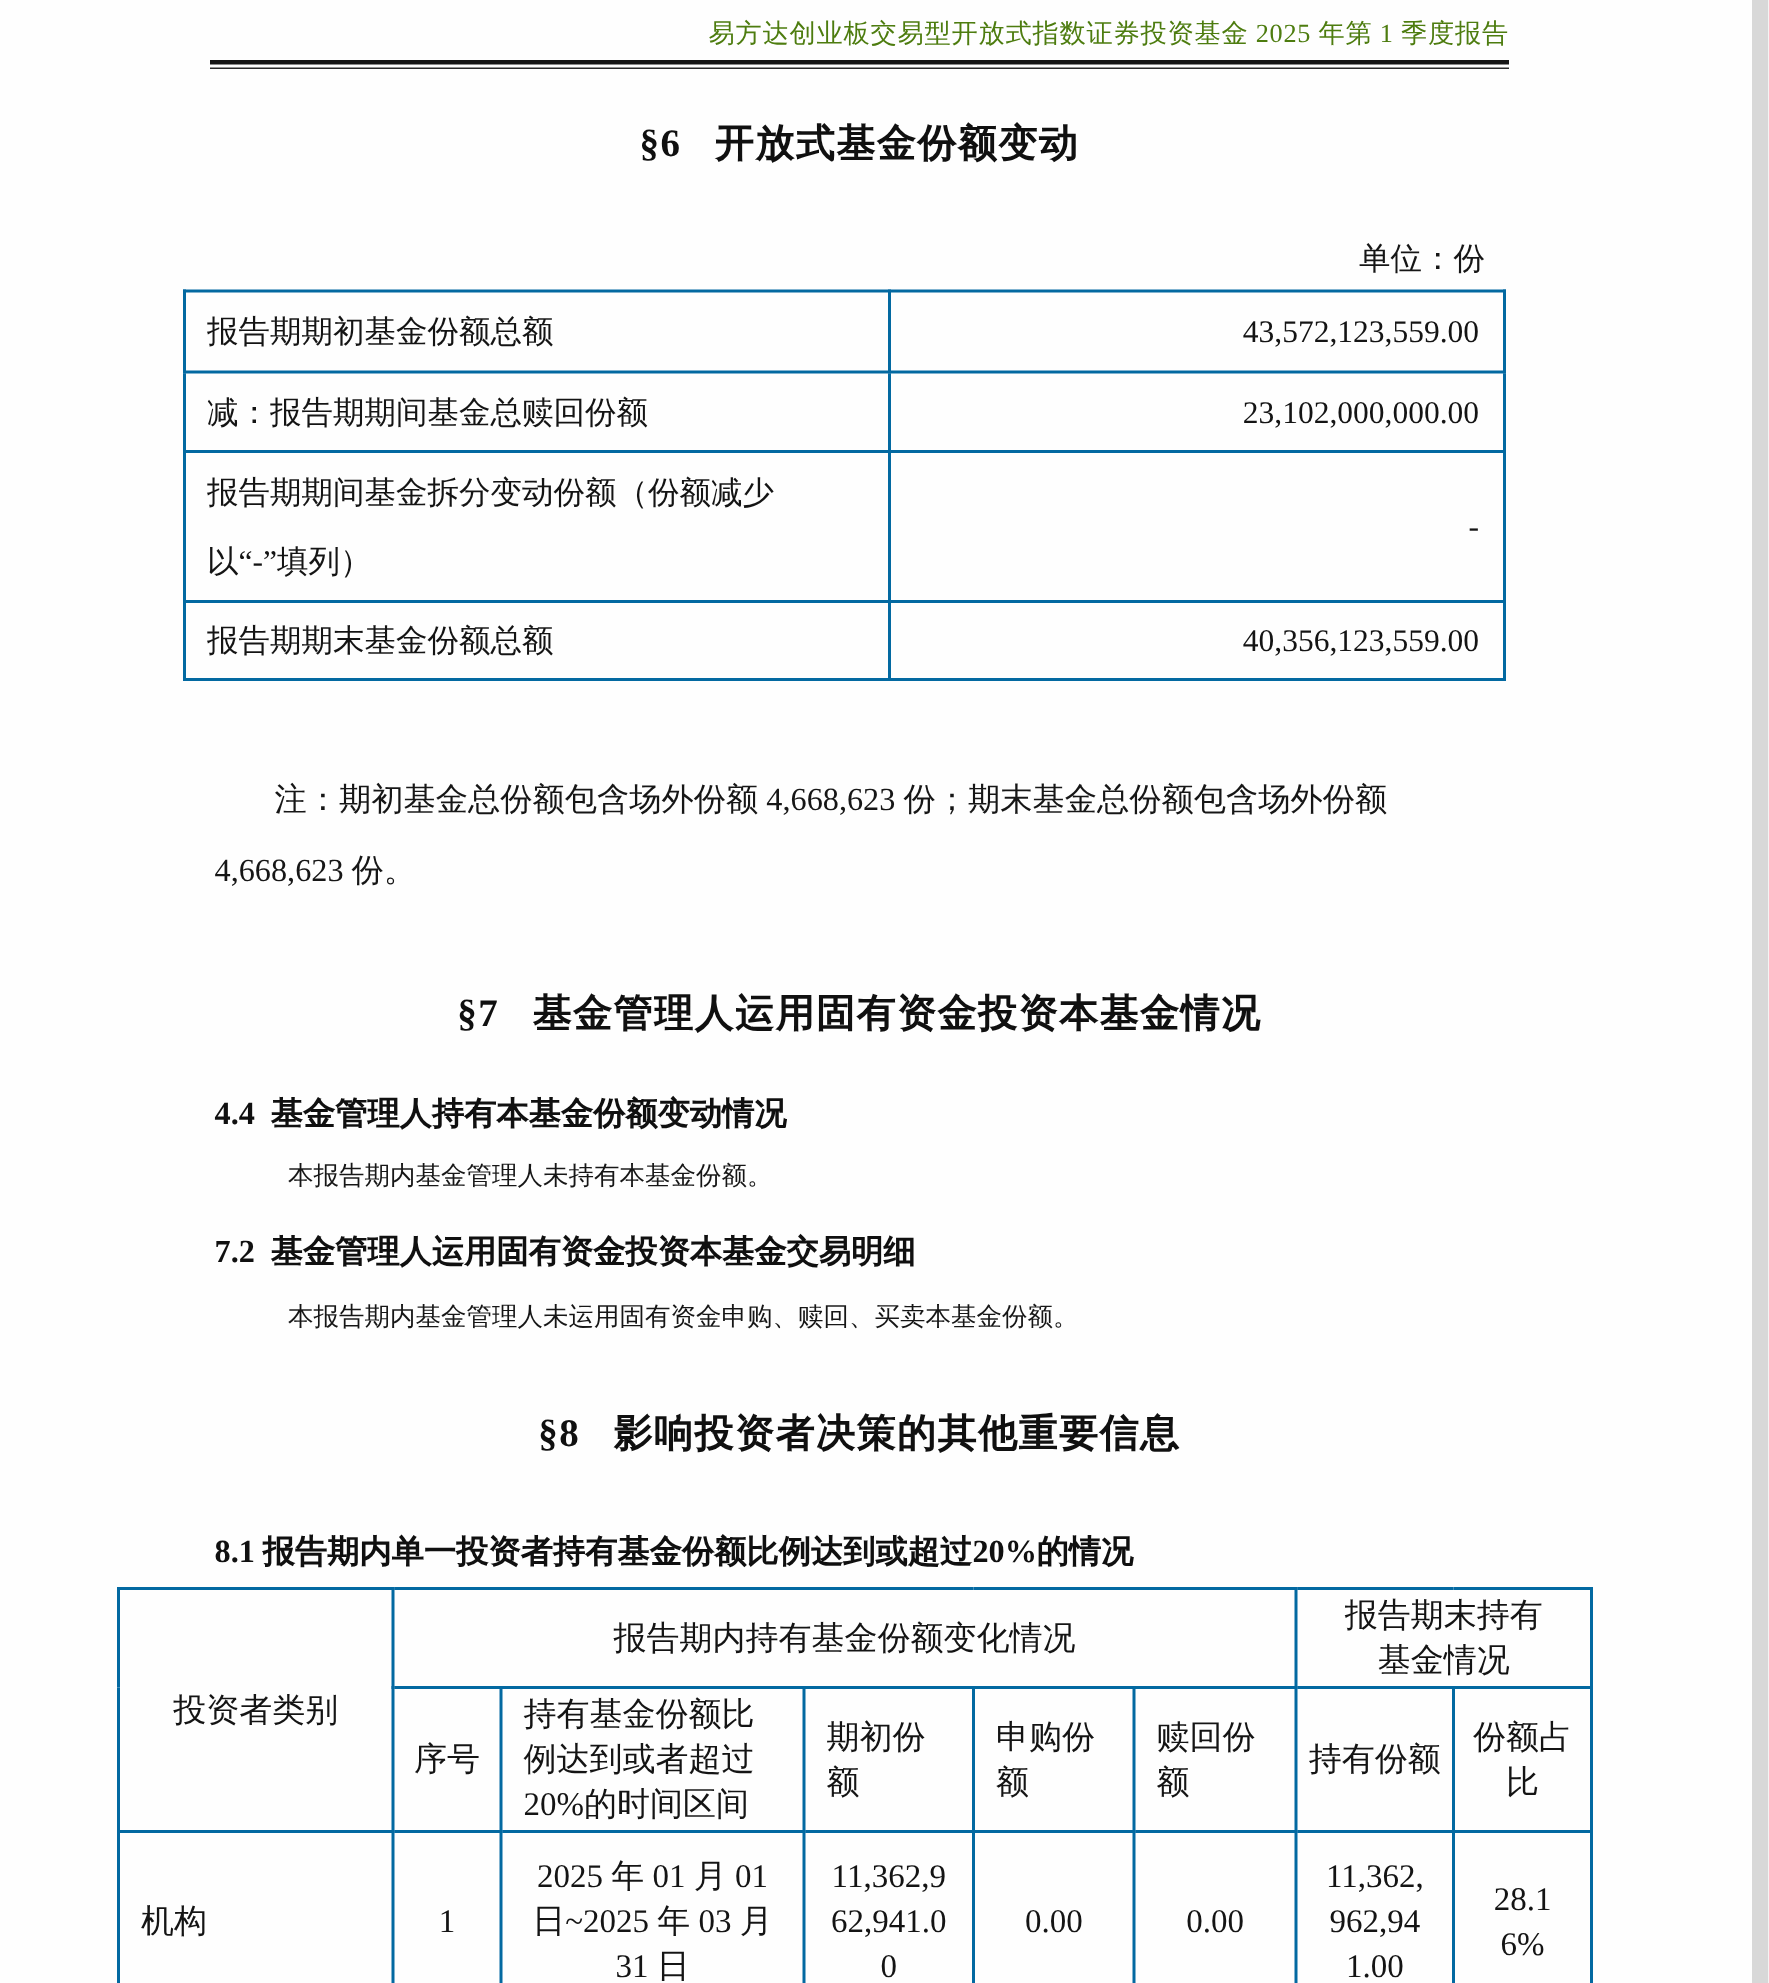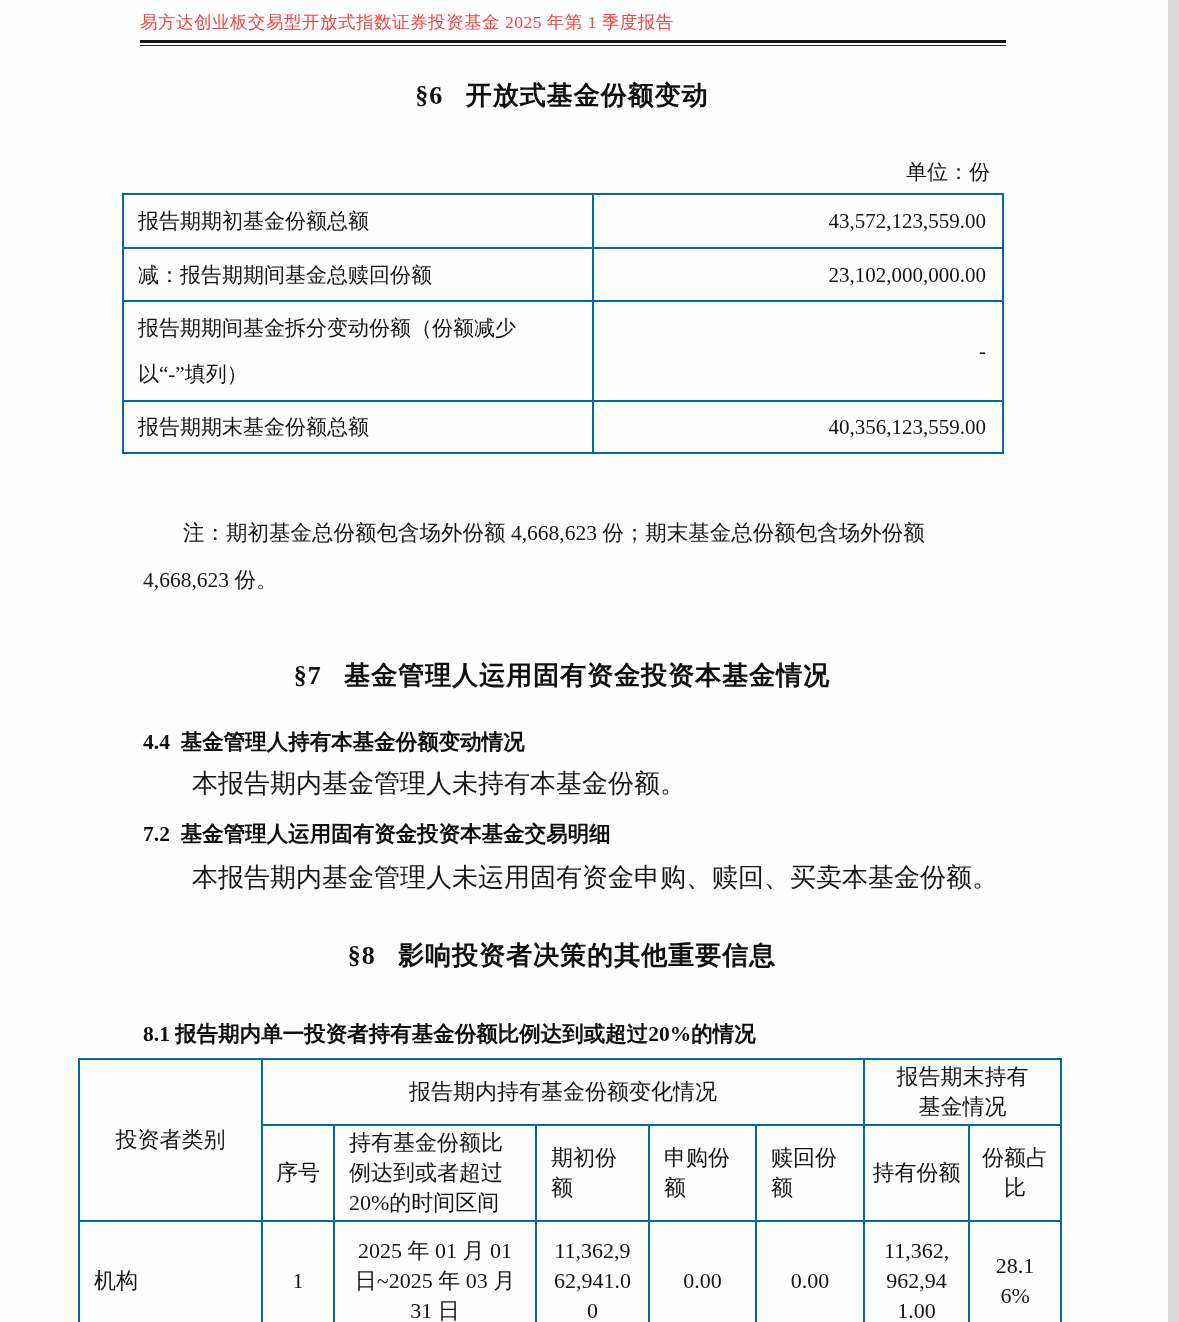--- a/index.html
+++ b/index.html
@@ -8,29 +8,29 @@
     background:#ffffff;
     font-family:"Liberation Serif","DejaVu Serif",serif;
     color:#1b1b1b;
     overflow:hidden;
     position:relative;
   }
   .page{position:absolute;inset:0;width:1179px;height:1322px;overflow:hidden;background:#fefefe;}
   .edge-shadow{position:absolute;top:0;right:0;width:11px;height:1322px;background:#d8d8d8;}
   .hdr-title{
     position:absolute;top:10px;left:140px;width:866px;
-    font-size:17.5px;letter-spacing:.5px;color:#ef4444;
+    text-align:right;font-size:17.5px;letter-spacing:.5px;color:#4d7c0f;
     white-space:pre-wrap;
   }
   .hdr-rule{
     position:absolute;top:40px;left:140px;width:866px;height:2px;
     border-top:3px solid #161616;border-bottom:1px solid #2a2a2a;
   }
   .sec-title{
-    position:absolute;left:122px;width:880px;text-align:center;
+    position:absolute;left:133px;width:880px;text-align:center;
     font-size:26px;font-weight:bold;color:#101010;white-space:pre-wrap;letter-spacing:1px;
   }
   .s6-title{top:78px;}
   .s7-title{top:658px;}
   .s8-title{top:938px;}
   .unit-label{
     position:absolute;top:158px;right:189px;font-size:21px;color:#161616;white-space:pre-wrap;
   }
   table{border-collapse:collapse;table-layout:fixed;}
   td,th{border:2px solid #0369a1;font-weight:normal;font-size:21px;color:#141414;
@@ -41,21 +41,21 @@
   .t1 .val{text-align:right;padding:2px 16px;}
   .note{
     position:absolute;left:143px;top:510px;width:866px;
     font-size:21.5px;line-height:47px;text-indent:40px;color:#161616;
   }
   .subhead{
     position:absolute;left:143px;font-size:21.5px;font-weight:bold;color:#101010;
     line-height:32px;white-space:pre-wrap;
   }
   .para{
-    position:absolute;left:192px;font-size:26px;color:#161616;line-height:32px;
+    position:absolute;left:192px;font-size:17px;color:#161616;line-height:32px;
   }
   .h71{top:726px;}
   .p71{top:768px;}
   .h72{top:818px;}
   .p72{top:862px;}
   .h81{top:1018px;}
   .t2{position:absolute;left:78px;top:1058px;width:982px;}
   .t2 th,.t2 td{font-size:22px;line-height:30px;text-align:center;padding:2px 6px;}
   .t2 .group-end{padding:2px 28px;}
   .t2 .left-pad{text-align:left;padding:2px 12px 2px 14px;}

